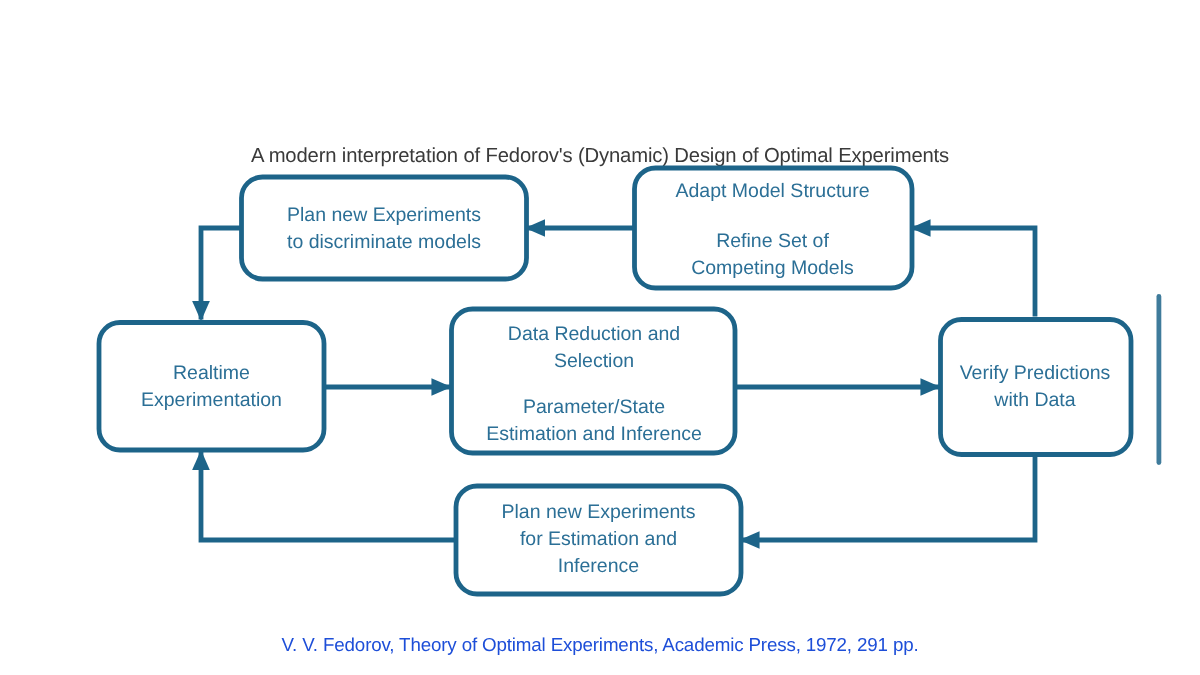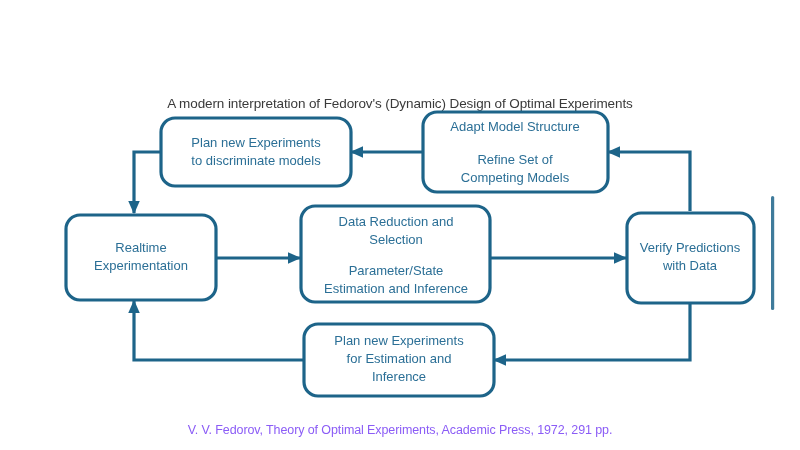--- a/index.html
+++ b/index.html
@@ -31,21 +31,21 @@
     white-space: nowrap;
     margin-top: 28px;
   }
   .caption {
     position: absolute;
     left: 0;
     top: 423px;
     width: 800px;
     text-align: center;
     font-size: 12.5px;
-    color: #8b5cf6;
+    color: #1d4ed8;
     letter-spacing: -0.1px;
     white-space: nowrap;
   }
   svg#diagram {
     position: absolute;
     left: 0;
     top: 0;
   }
   .box-rect {
     fill: #ffffff;

